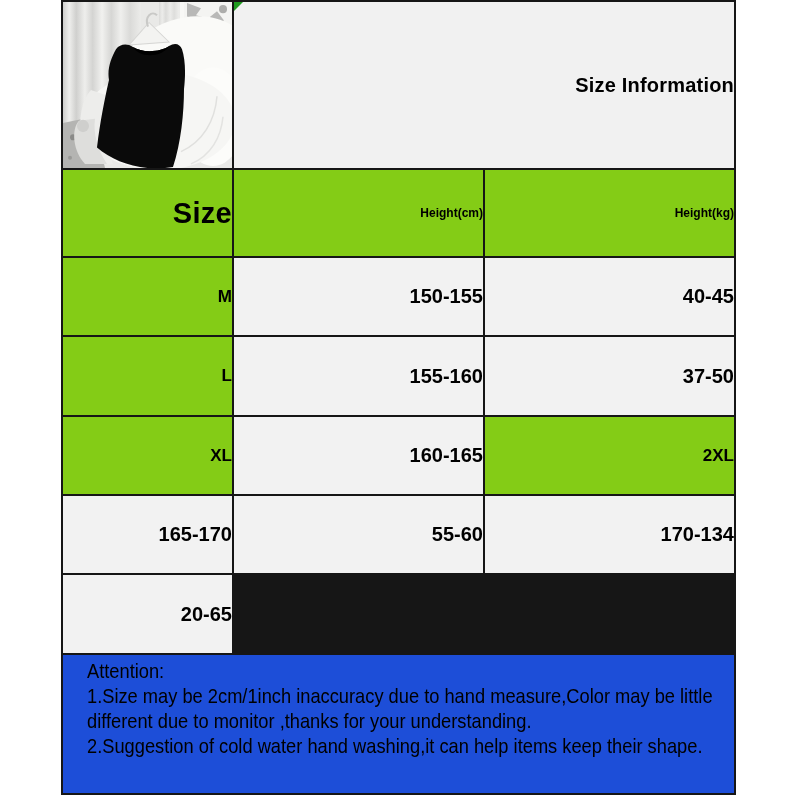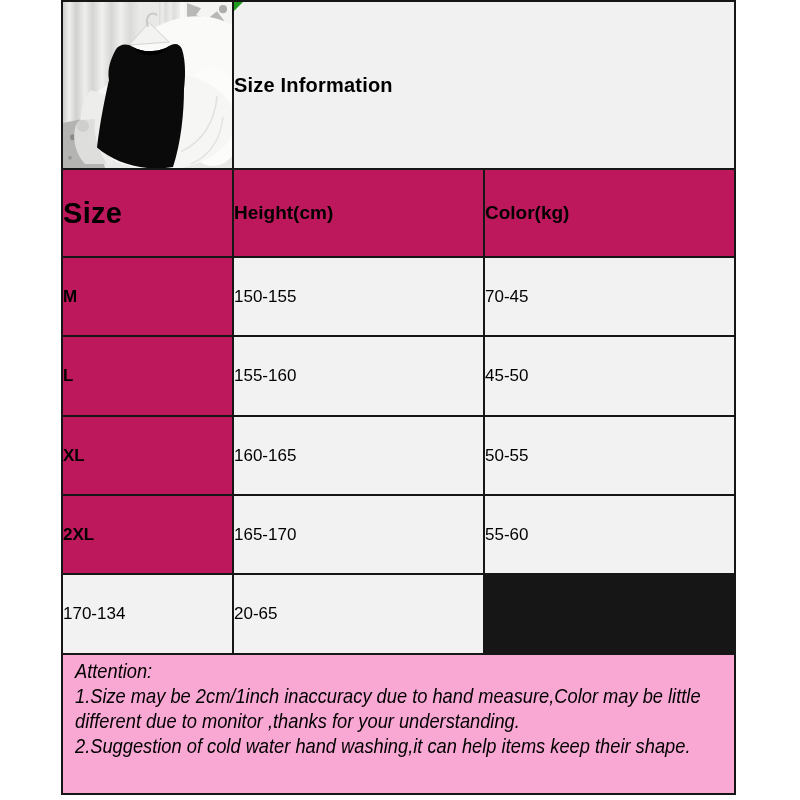--- a/index.html
+++ b/index.html
@@ -9,39 +9,39 @@
     -webkit-font-smoothing:antialiased;
   }
   .size-table{
     position:absolute;left:61px;top:0;
     display:grid;
     grid-template-columns:169px 249px 249px;
     grid-template-rows:166px 86px 77px 78px 77px 77px 78px 138px;
     gap:2px;background:#161616;padding:2px;
   }
   .cell{
-    display:flex;align-items:center;justify-content:flex-start;
+    display:flex;align-items:center;justify-content:flex-end;
     background:#f2f2f2;overflow:hidden;position:relative;
   }
-  .cell.gray{background:#be185d;}
+  .cell.gray{background:#84cc16;}
   .photo-cell{padding:0;background:#e9e9e7;}
   .photo-cell svg{display:block;width:100%;height:100%;}
   .title-cell{grid-column:2 / 4;background:#f1f1f1;}
   .title-text{font-weight:700;font-size:20px;letter-spacing:0.2px;}
   .corner-marker{
     position:absolute;top:0;left:0;width:0;height:0;
     border-top:9px solid #1f9a1f;border-right:9px solid transparent;
   }
   .hdr-size{font-weight:700;font-size:29px;letter-spacing:0.3px;}
-  .hdr-small{font-weight:700;font-size:19px;}
+  .hdr-small{font-weight:700;font-size:12px;}
   .size-label{font-weight:700;font-size:17px;}
-  .val{font-weight:400;font-size:17px;}
+  .val{font-weight:700;font-size:20px;}
   .attention-cell{
-    grid-column:1 / 4;background:#f9a8d4;
-    display:block;padding:3px 12px;font-style:italic;
+    grid-column:1 / 4;background:#1d4ed8;
+    display:block;padding:3px 24px;
   }
   .attn-line{
     font-size:21px;line-height:25px;white-space:nowrap;
     transform:scaleX(0.87);transform-origin:left center;
   }
 </style>
 </head>
 <body>
 
 <div class="size-table">
@@ -104,51 +104,48 @@
     <span class="title-text">Size Information</span>
   </div>
 
   <div class="cell gray">
     <span class="hdr-size">Size</span>
   </div>
   <div class="cell gray">
     <span class="hdr-small">Height(cm)</span>
   </div>
   <div class="cell gray">
-    <span class="hdr-small">Color(kg)</span>
+    <span class="hdr-small">Height(kg)</span>
   </div>
 
   <div class="cell gray">
     <span class="size-label">M</span>
   </div>
   <div class="cell">
     <span class="val">150-155</span>
   </div>
   <div class="cell">
-    <span class="val">70-45</span>
+    <span class="val">40-45</span>
   </div>
 
   <div class="cell gray">
     <span class="size-label">L</span>
   </div>
   <div class="cell">
     <span class="val">155-160</span>
   </div>
   <div class="cell">
-    <span class="val">45-50</span>
+    <span class="val">37-50</span>
   </div>
 
   <div class="cell gray">
     <span class="size-label">XL</span>
   </div>
   <div class="cell">
     <span class="val">160-165</span>
-  </div>
-  <div class="cell">
-    <span class="val">50-55</span>
   </div>
 
   <div class="cell gray">
     <span class="size-label">2XL</span>
   </div>
   <div class="cell">
     <span class="val">165-170</span>
   </div>
   <div class="cell">
     <span class="val">55-60</span>

